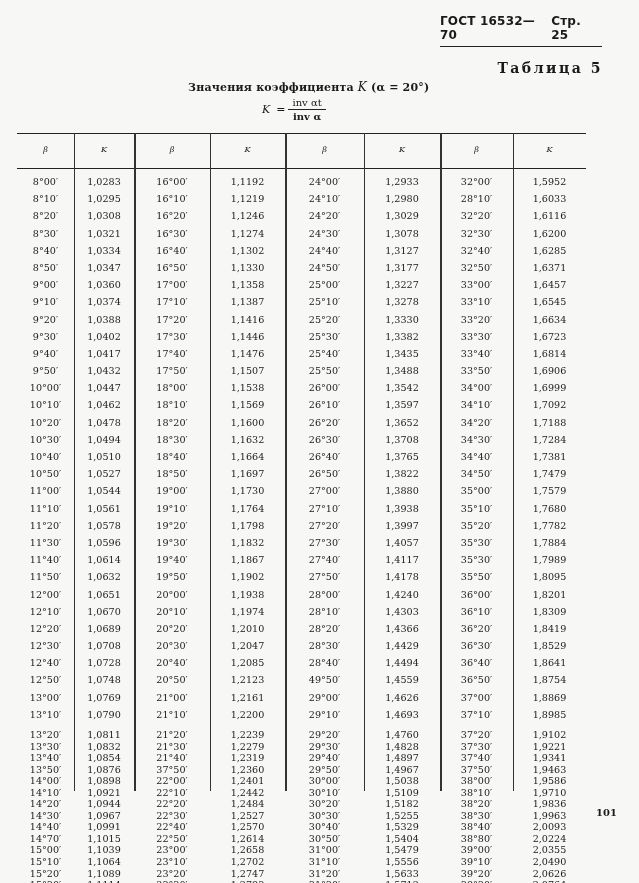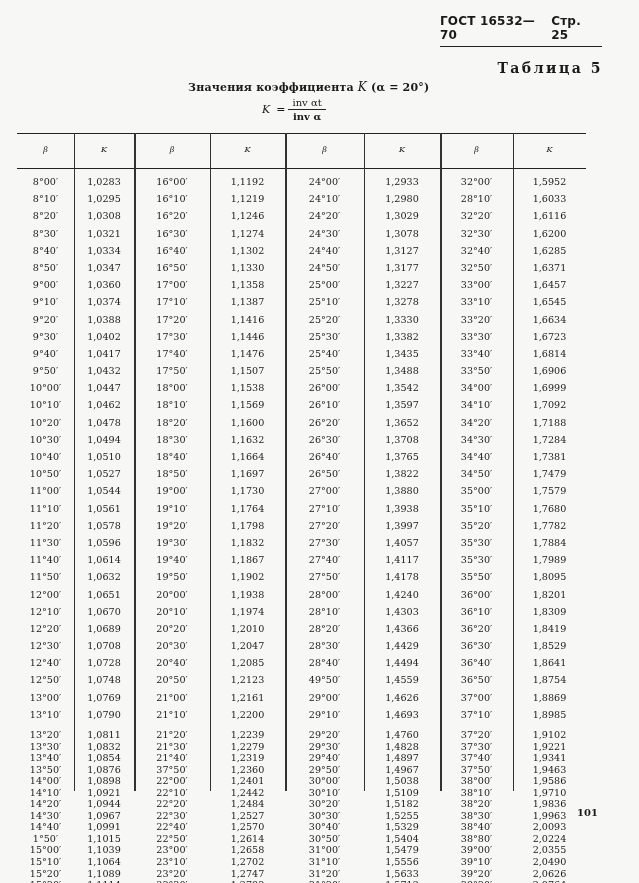--- a/index.html
+++ b/index.html
@@ -37,21 +37,21 @@
     .hdr-cell {
       position: absolute; top: 0; height: 33px; display: flex; align-items: center; justify-content: center;
       font-size: 8px; font-style: italic;
     }
     .col {
       position: absolute; top: 40px; font-size: 9.6px; text-align: center;
     }
     .col .r { height: 17.2px; line-height: 17.2px; white-space: nowrap; }
     .col .r.dense { height: 11.55px; line-height: 11.55px; }
     .col .gap { height: 6px; }
-    .pagenum { position: absolute; left: 577px; top: 807px; font-size: 10px; font-weight: bold; }
+    .pagenum { position: absolute; left: 596px; top: 807px; font-size: 10px; font-weight: bold; }
   </style>
 </head>
 <body>
 
 <div class="header">
   <span>ГОСТ 16532—70</span>
   <span>Стр. 25</span>
 </div>
 
 <div class="table-label">Таблица 5</div>
@@ -119,21 +119,21 @@
       <div class="gap"></div>
       <div class="r dense">13°20′</div>
       <div class="r dense">13°30′</div>
       <div class="r dense">13°40′</div>
       <div class="r dense">13°50′</div>
       <div class="r dense">14°00′</div>
       <div class="r dense">14°10′</div>
       <div class="r dense">14°20′</div>
       <div class="r dense">14°30′</div>
       <div class="r dense">14°40′</div>
-      <div class="r dense">1°50′</div>
+      <div class="r dense">14°70′</div>
       <div class="r dense">15°00′</div>
       <div class="r dense">15°10′</div>
       <div class="r dense">15°20′</div>
       <div class="r dense">15°30′</div>
     </div>
     <div class="hdr-cell" style="left: 57px; width: 60px;">K</div>
     <div class="col" style="left: 57px; width: 60px;">
       <div class="r">1,0283</div>
       <div class="r">1,0295</div>
       <div class="r">1,0308</div>

